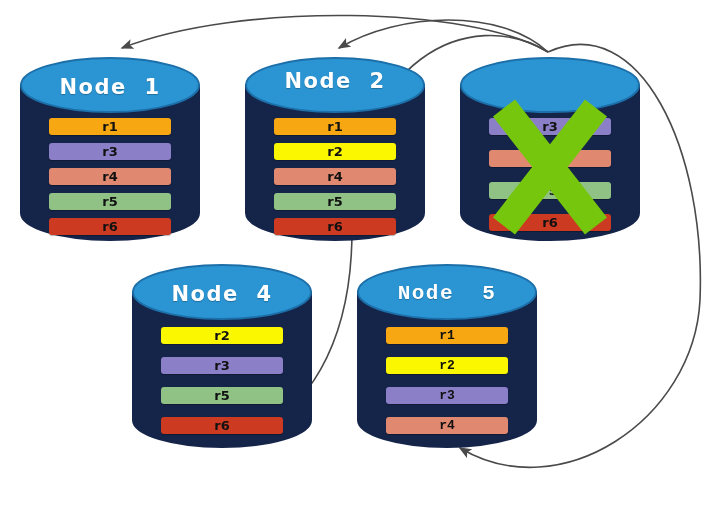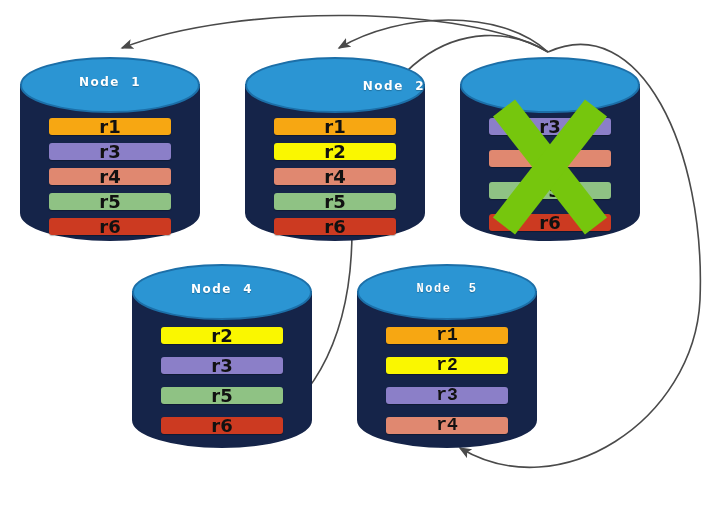--- a/index.html
+++ b/index.html
@@ -37,37 +37,37 @@
     top: 0;
     overflow: visible;
   }
   .node-label {
     position: absolute;
     left: 0;
     width: 100%;
     text-align: center;
     color: #ffffff;
     font-weight: bold;
-    font-size: 12px;
+    font-size: 21px;
     letter-spacing: 1.5px;
     text-shadow: 0 1px 1px rgba(0,0,0,0.25);
     white-space: pre;
   }
   .rows {
     position: absolute;
     left: 0;
     width: 100%;
   }
   .row {
     position: relative;
     margin: 0 auto;
     border-radius: 3px;
     color: #111111;
     font-weight: bold;
-    font-size: 18px;
+    font-size: 13px;
     text-align: center;
     line-height: 17px;
     height: 17px;
     box-shadow: 0 1px 1px rgba(0,0,0,0.30);
   }
   .xmark {
     position: absolute;
     pointer-events: none;
   }
 </style>
@@ -102,21 +102,21 @@
         <div class="row" style="background: rgb(224, 136, 112); width: 122px; margin-bottom: 8px;">r4</div>
         <div class="row" style="background: rgb(143, 194, 132); width: 122px; margin-bottom: 8px;">r5</div>
         <div class="row" style="background: rgb(204, 58, 33); width: 122px; margin-bottom: 8px;">r6</div>
       </div>
     </div>
     <div class="node" style="left: 245px; top: 58px; width: 180px; height: 182px;">
       <svg width="180" height="182" viewBox="0 0 180 182">
         <path d="M 1,27 L 1,155 A 89,27 0 0 0 179,155 L 179,27 Z" fill="#152449" stroke="#152449" stroke-width="2"></path>
         <ellipse cx="90" cy="27" rx="89" ry="27" fill="#2B95D3" stroke="#1C6FA8" stroke-width="2"></ellipse>
       </svg>
-      <div class="node-label" style="top: 21px; text-align: right;">Node  2</div>
+      <div class="node-label" style="top: 11px;">Node  2</div>
       <div class="rows" style="top: 60px;">
         <div class="row" style="background: rgb(247, 167, 18); width: 122px; margin-bottom: 8px;">r1</div>
         <div class="row" style="background: rgb(250, 247, 0); width: 122px; margin-bottom: 8px;">r2</div>
         <div class="row" style="background: rgb(224, 136, 112); width: 122px; margin-bottom: 8px;">r4</div>
         <div class="row" style="background: rgb(143, 194, 132); width: 122px; margin-bottom: 8px;">r5</div>
         <div class="row" style="background: rgb(204, 58, 33); width: 122px; margin-bottom: 8px;">r6</div>
       </div>
     </div>
     <div class="node" style="left: 460px; top: 58px; width: 180px; height: 182px;">
       <svg width="180" height="182" viewBox="0 0 180 182">

